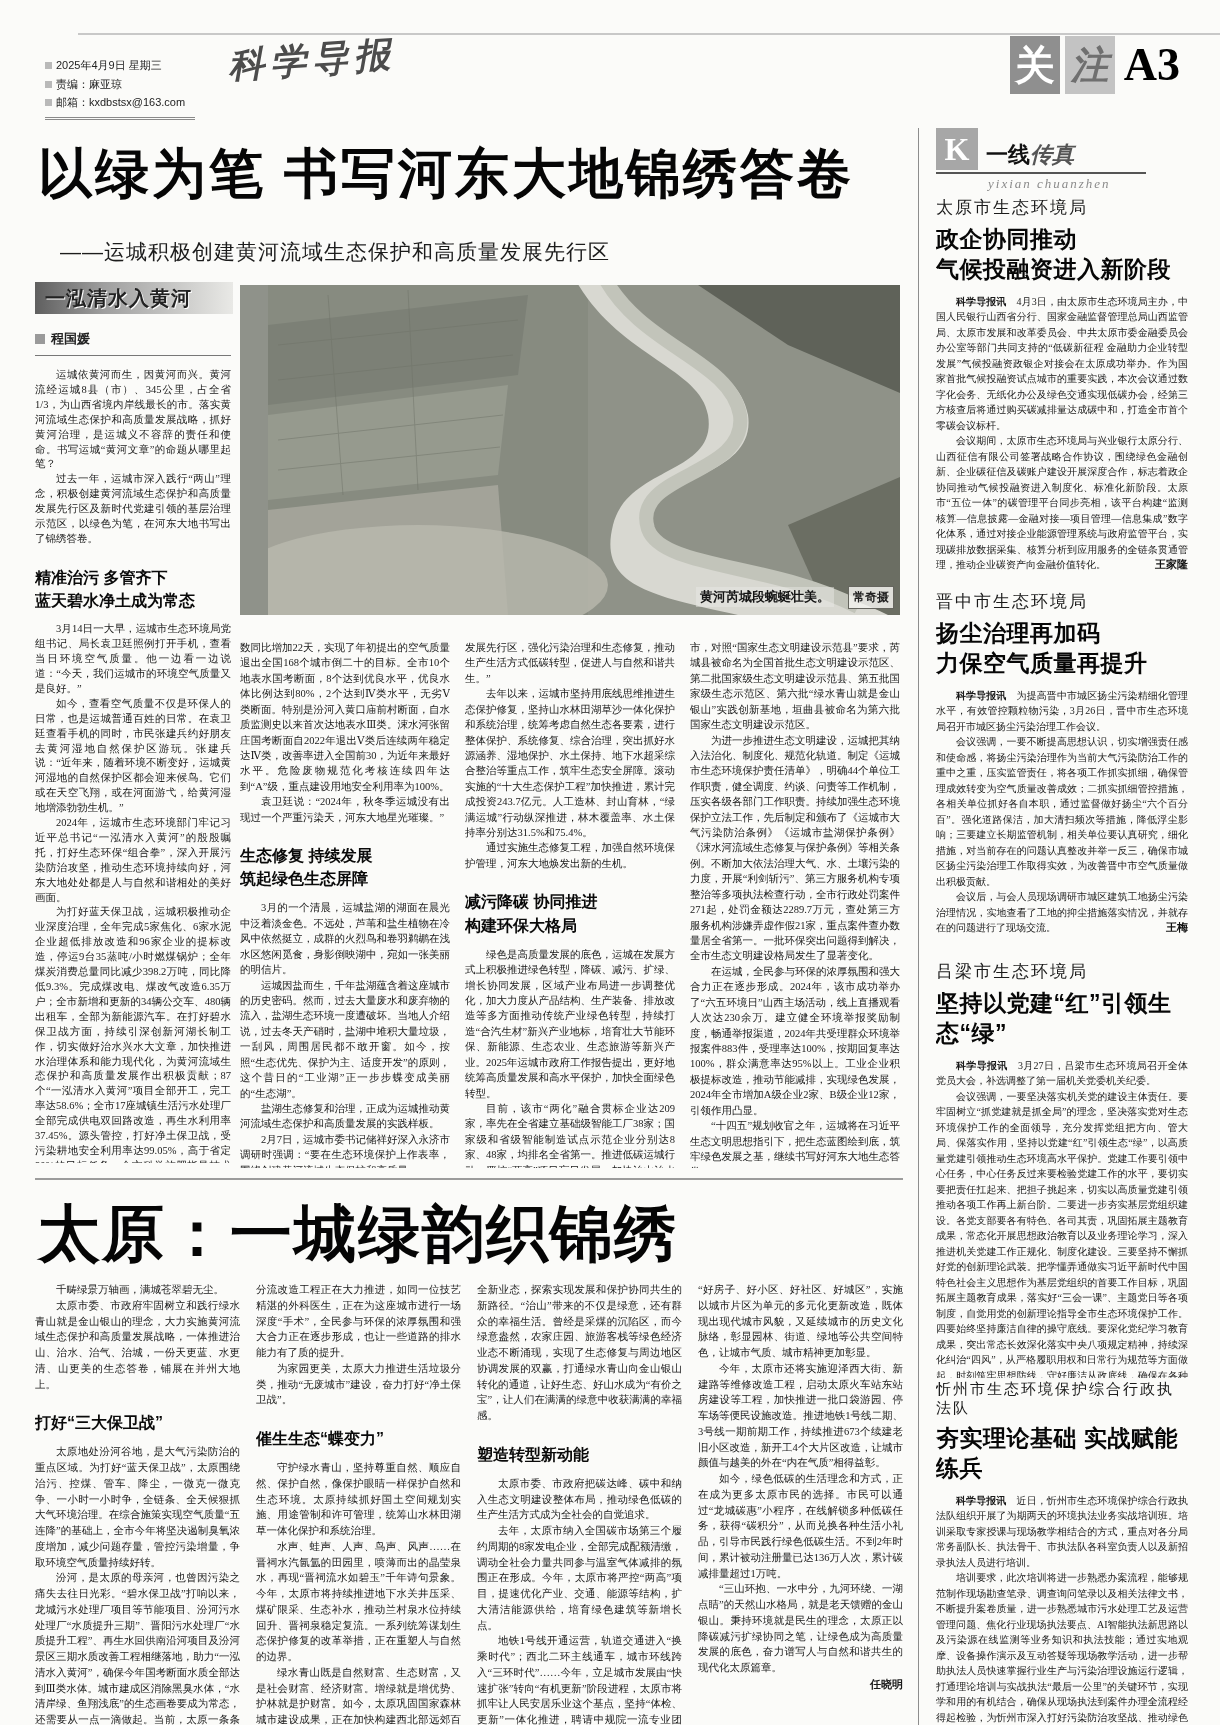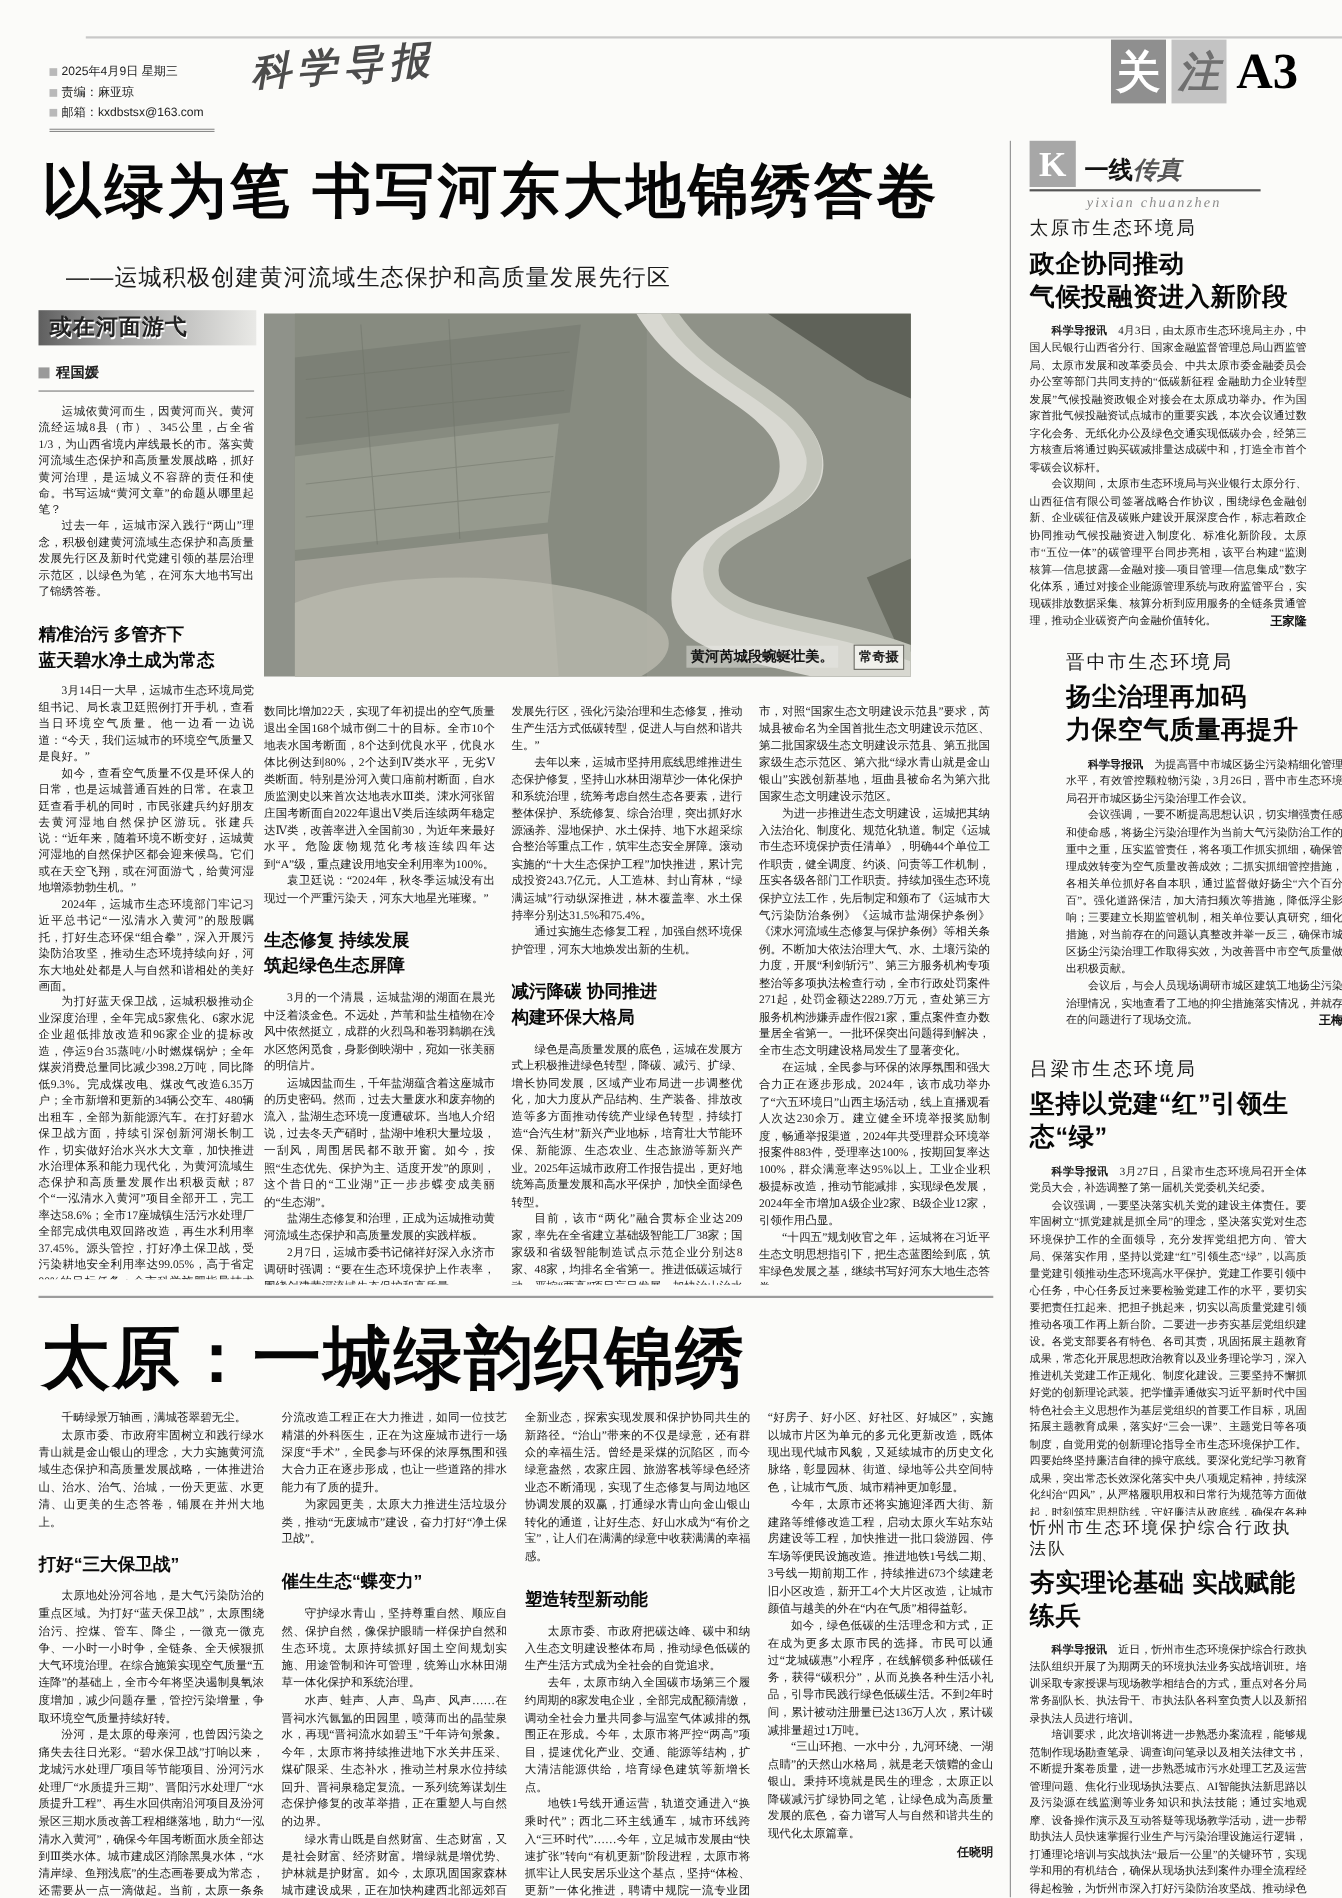--- a/index.html
+++ b/index.html
@@ -36,21 +36,21 @@
   .byline-row { left:35px; top:330px; width:196px; display:flex; align-items:center; gap:6px;
     font-family:"Liberation Sans",sans-serif; font-size:13px; font-weight:bold; color:#222;
     border-bottom:1px solid #777; padding-bottom:7px; }
   .byline-row .sq { background:#9a9a9a; width:10px; height:10px; }
   .colbox p { text-indent:2em; text-align:justify; }
   .colbox p.cont { text-indent:0; }
   .subhead { font-family:"Liberation Sans",sans-serif; font-weight:900; color:#0a0a0a;
     font-size:16px; line-height:1.45; margin:19px 0 10px; text-align:left; }
   .col1-main { left:35px; top:368px; width:196px; height:795px; overflow:hidden;
     font-size:10.5px; line-height:1.42; color:#191919; }
-  .photo { left:240px; top:285px; width:588px; height:330px; overflow:hidden; background:#8f928a;padding-left:28px; }
+  .photo { left:240px; top:285px; width:660px; height:330px; overflow:hidden; background:#8f928a;padding-left:28px; }
   .photo svg { display:block; }
   .caption { position:absolute; right:66px; bottom:8px; font-family:"Liberation Sans",sans-serif;
     font-size:13px; font-weight:bold; color:#141414; background:rgba(235,235,230,.45); padding:1px 4px; }
   .credit-chip { position:absolute; right:6px; bottom:6px; font-family:"Liberation Sans",sans-serif;
     font-size:12px; font-weight:bold; color:#222; background:rgba(245,245,240,.85);
     border:1px solid #66665f; padding:2px 4px; }
   .main-cols { left:240px; top:640px; width:660px; height:528px; display:flex; gap:15px; overflow:hidden; }
   .main-cols .c { flex:1 1 0; overflow:hidden; font-size:10.5px; line-height:1.47; color:#191919; }
   
   .bottom-rule { left:35px; top:1178px; width:868px; height:2px; background:#9c9c9c; }
@@ -71,21 +71,21 @@
   .side-article { margin-top:0; }
   .bureau { font-family:"Liberation Sans",sans-serif; font-size:17px; color:#1b1b1b; letter-spacing:2px; }
   .side-title { font-family:"Liberation Sans",sans-serif; font-weight:900; font-size:23px;
     color:#070707; line-height:1.3; margin-top:6px; letter-spacing:0.5px; }
   .side-body { margin-top:9px; font-size:10px; line-height:1.55; color:#1a1a1a; }
   .side-body p { text-indent:2em; text-align:justify; }
   .side-body .tag { font-family:"Liberation Sans",sans-serif; font-weight:bold; }
   .side-byline { text-align:right; font-family:"Liberation Sans",sans-serif; font-weight:bold;
     font-size:11px; margin-top:-16px; }
   .a1 { position:absolute; top:68px; }
-  .a2 { position:absolute; top:462px;margin-left:33px; }
+  .a2 { position:absolute; top:462px; }
   .a3 { position:absolute; top:832px; }
   .a4 { position:absolute; top:1252px; }
   .side-article { width:252px; overflow:hidden; }
   .a1 { height:392px; } .a2 { height:368px; } .a3 { height:418px; } .a4 { height:345px; }
 </style>
 </head>
 <body>
 
 <div class="abs top-rule"></div>
 <div class="abs date-block">
@@ -104,21 +104,21 @@
 </div>
 <div class="abs masthead">科学导报</div>
 <div class="abs pageblocks">
   <div class="pb1">关</div>
   <div class="pb2">注</div>
   <div class="pno">A3</div>
 </div>
 
 <div class="abs main-headline">以绿为笔  书写河东大地锦绣答卷</div>
 <div class="abs main-subtitle">——运城积极创建黄河流域生态保护和高质量发展先行区</div>
-<div class="abs badge">或在河面游弋</div>
+<div class="abs badge">一泓清水入黄河</div>
 <div class="abs byline-row">
   <span class="sq"></span>
   <span>程国媛</span>
 </div>
 
 <div class="abs col1-main colbox">
   <p>运城依黄河而生，因黄河而兴。黄河流经运城8县（市）、345公里，占全省1/3，为山西省境内岸线最长的市。落实黄河流域生态保护和高质量发展战略，抓好黄河治理，是运城义不容辞的责任和使命。书写运城“黄河文章”的命题从哪里起笔？</p>
   <p>过去一年，运城市深入践行“两山”理念，积极创建黄河流域生态保护和高质量发展先行区及新时代党建引领的基层治理示范区，以绿色为笔，在河东大地书写出了锦绣答卷。</p>
   <div class="subhead">
     <div>精准治污  多管齐下</div>

